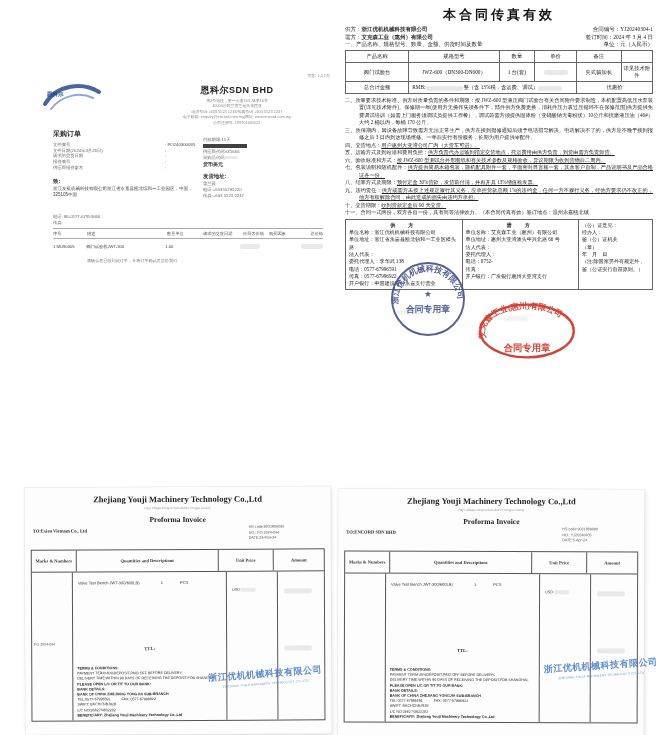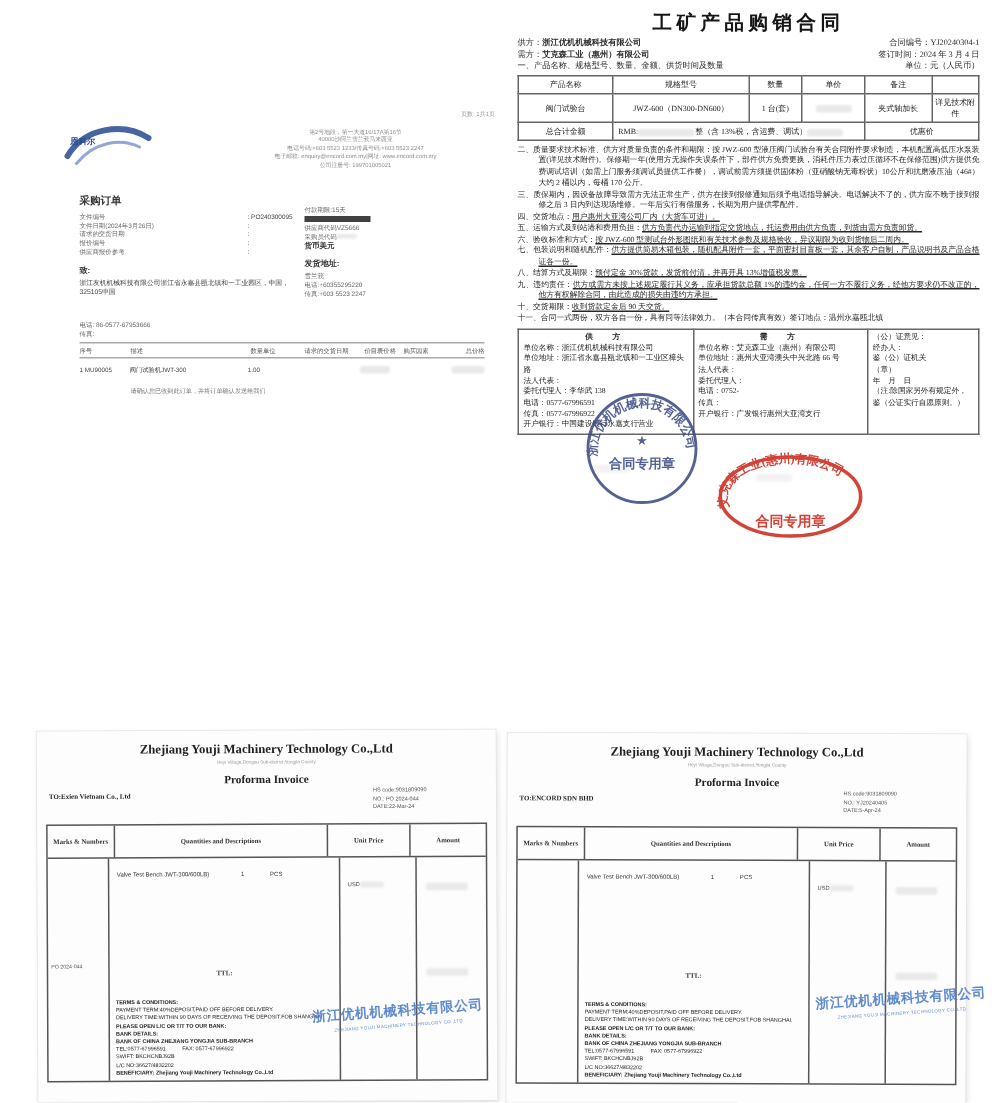--- a/index.html
+++ b/index.html
@@ -102,20 +102,21 @@
 <body>
 
 <div class="doc" id="po">
   <div class="po-page">页数: 1共1页</div>
   <svg class="po-logo" viewBox="0 0 62 34">
     <path d="M4,24 C 16,4 42,2 58,12" fill="none" stroke="#274a8f" stroke-width="4" stroke-linecap="round" opacity="0.85"></path>
     <path d="M10,29 C 22,14 40,12 52,18" fill="none" stroke="#4a6db5" stroke-width="2" stroke-linecap="round" opacity="0.6"></path>
   </svg>
   <div class="po-logo-text">恩科尔</div>
   <div class="po-head">
+    <div class="po-company">恩科尔SDN BHD</div>
     <div class="po-addr">
 
     <div>第2号地段，第一大道16/17A第16节</div>
         <div>40000沙阿兰雪兰莪马来西亚</div>
         <div>电话号码:+603 5523 1233/传真号码:+603 5523 2247</div>
         <div>电子邮箱: enquiry@encord.com.my|网址: www.encord.com.my</div>
         <div>公司注册号: 199701005021</div>
       </div>
   </div>
   <div class="po-title">采购订单</div>
@@ -187,21 +188,21 @@
       <span class="po-c4"></span>
       <span class="po-c5"><span class="redact" style="width:20px;height:5px;"></span></span>
       <span class="po-c6"></span>
       <span class="po-c7"><span class="redact" style="width:22px;height:5px;"></span></span>
     </div>
     <div class="po-note">请确认您已收到此订单，并将订单确认发送给我们</div>
   </div>
 </div>
 
 <div class="doc" id="contract">
-  <div class="ct-title">工矿产品购销合同</div>
+  <div class="ct-title">本合同传真有效</div>
   <div class="ct-meta">
     <div class="ct-mrow">
       <span><span>供方：</span><span class="ct-strong">浙江优机机械科技有限公司</span></span>
       <span>合同编号：YJ20240304-1</span>
     </div>
     <div class="ct-mrow">
       <span><span>需方：</span><span class="ct-strong">艾克森工业（惠州）有限公司</span></span>
       <span>签订时间：2024 年 3 月 4 日</span>
     </div>
     <div class="ct-mrow">

